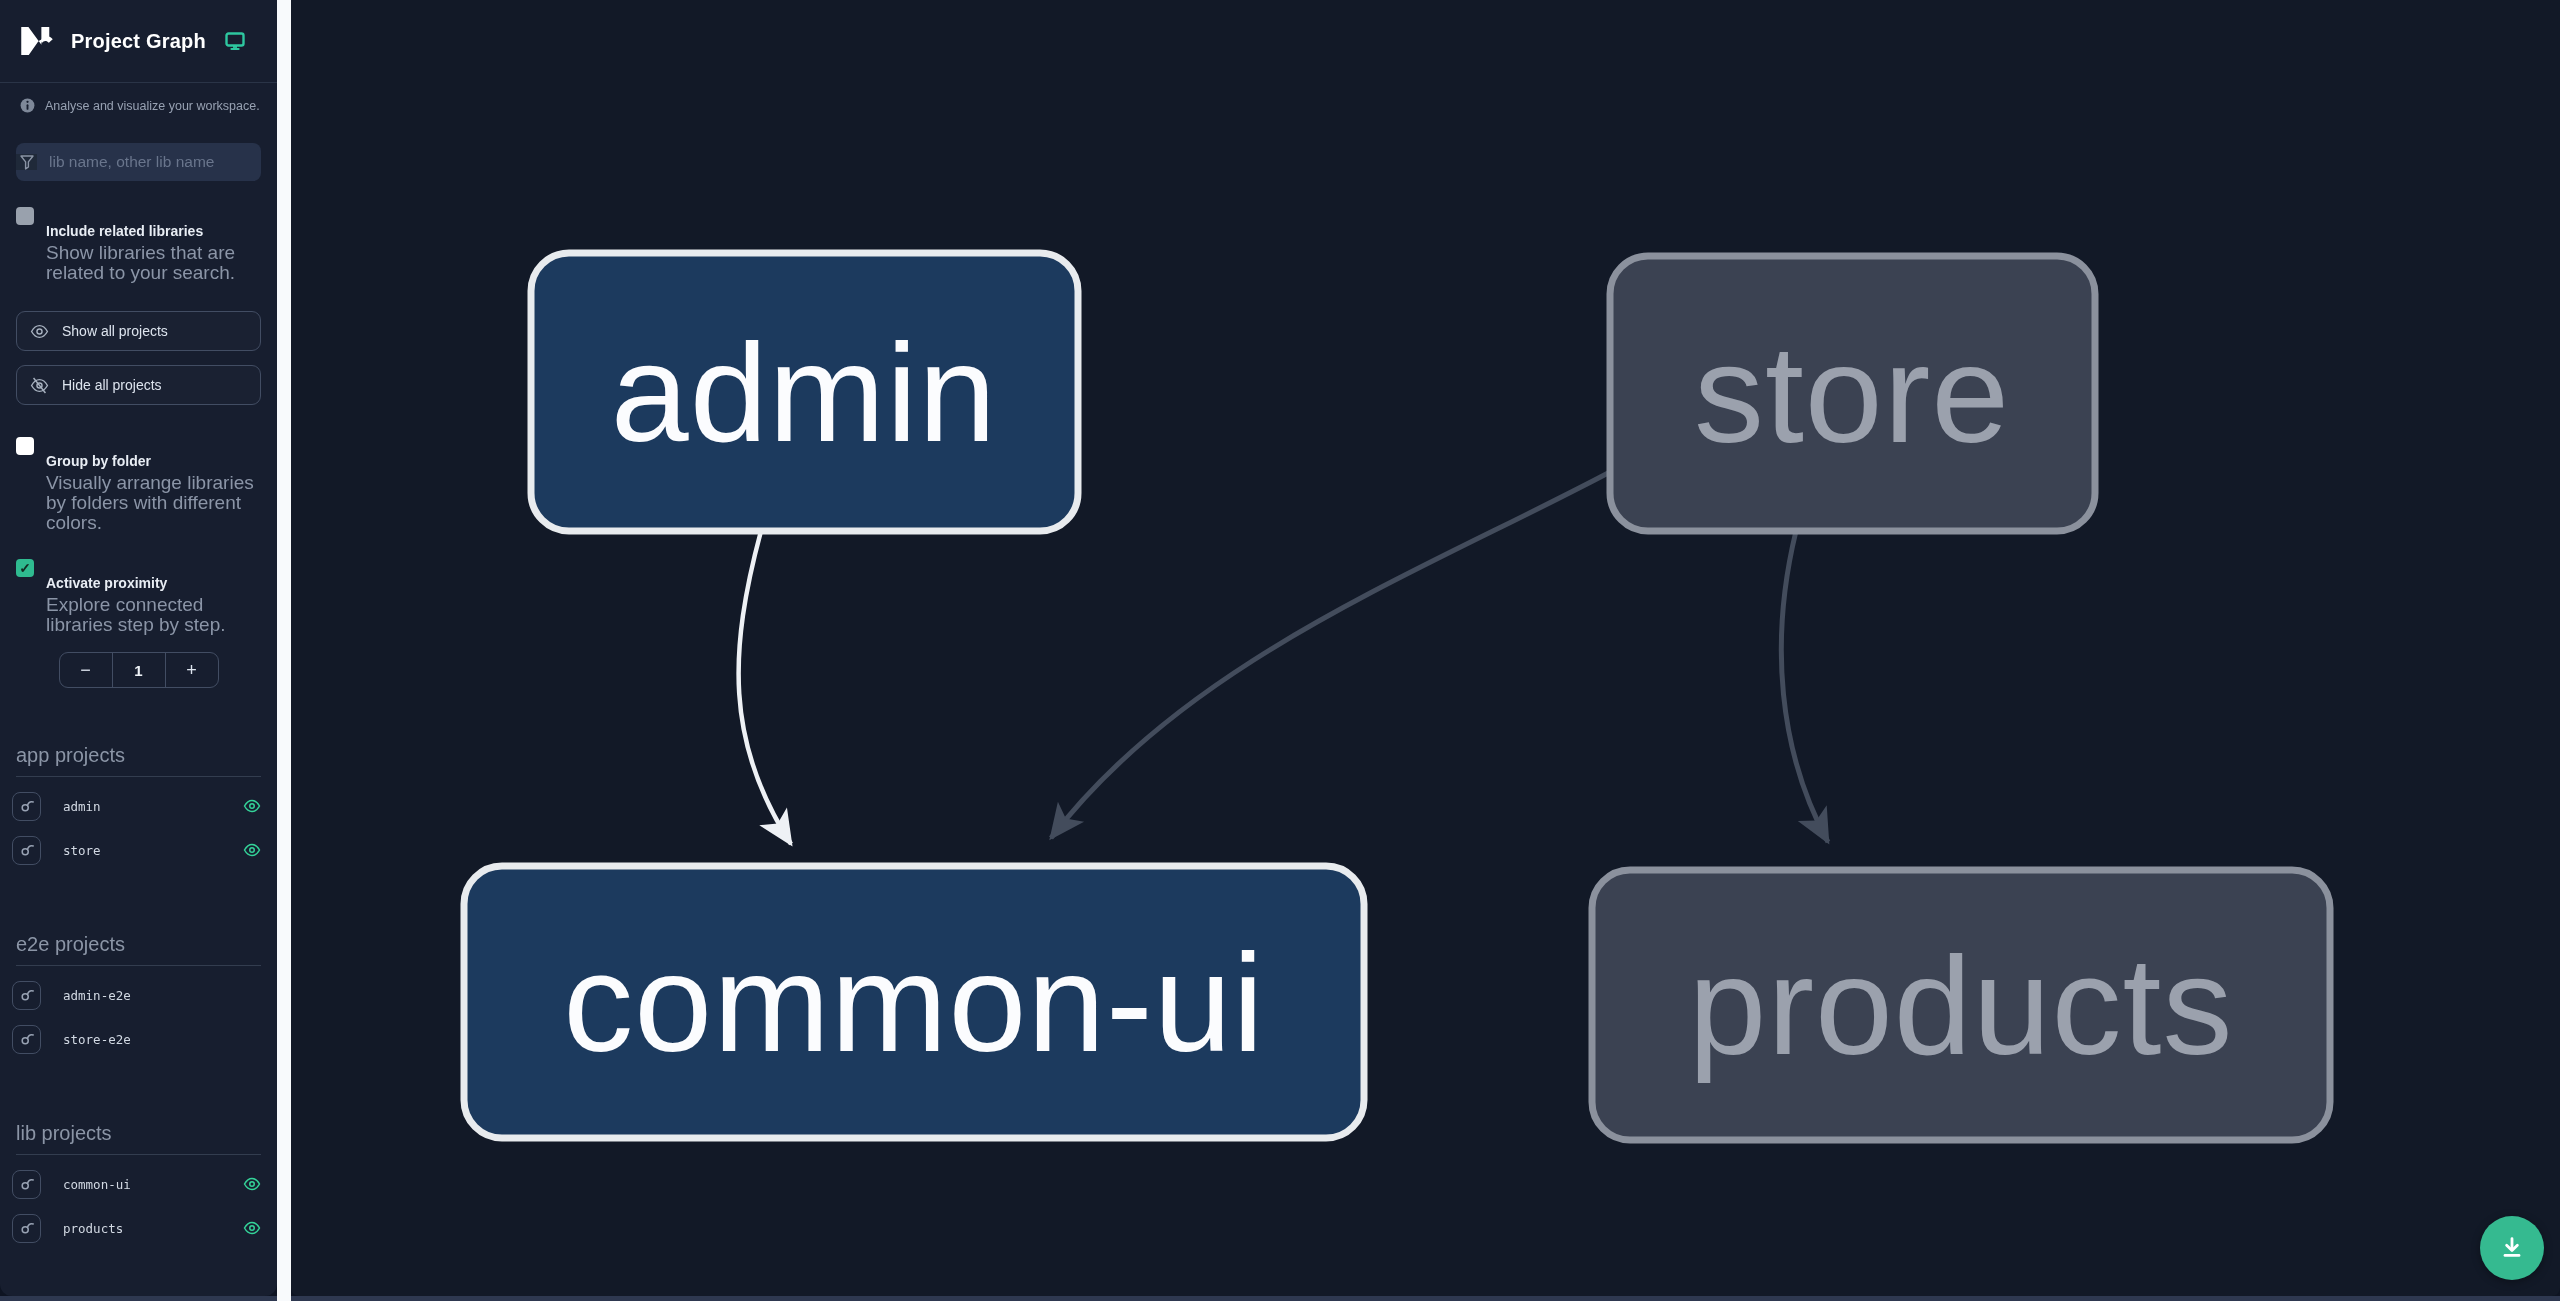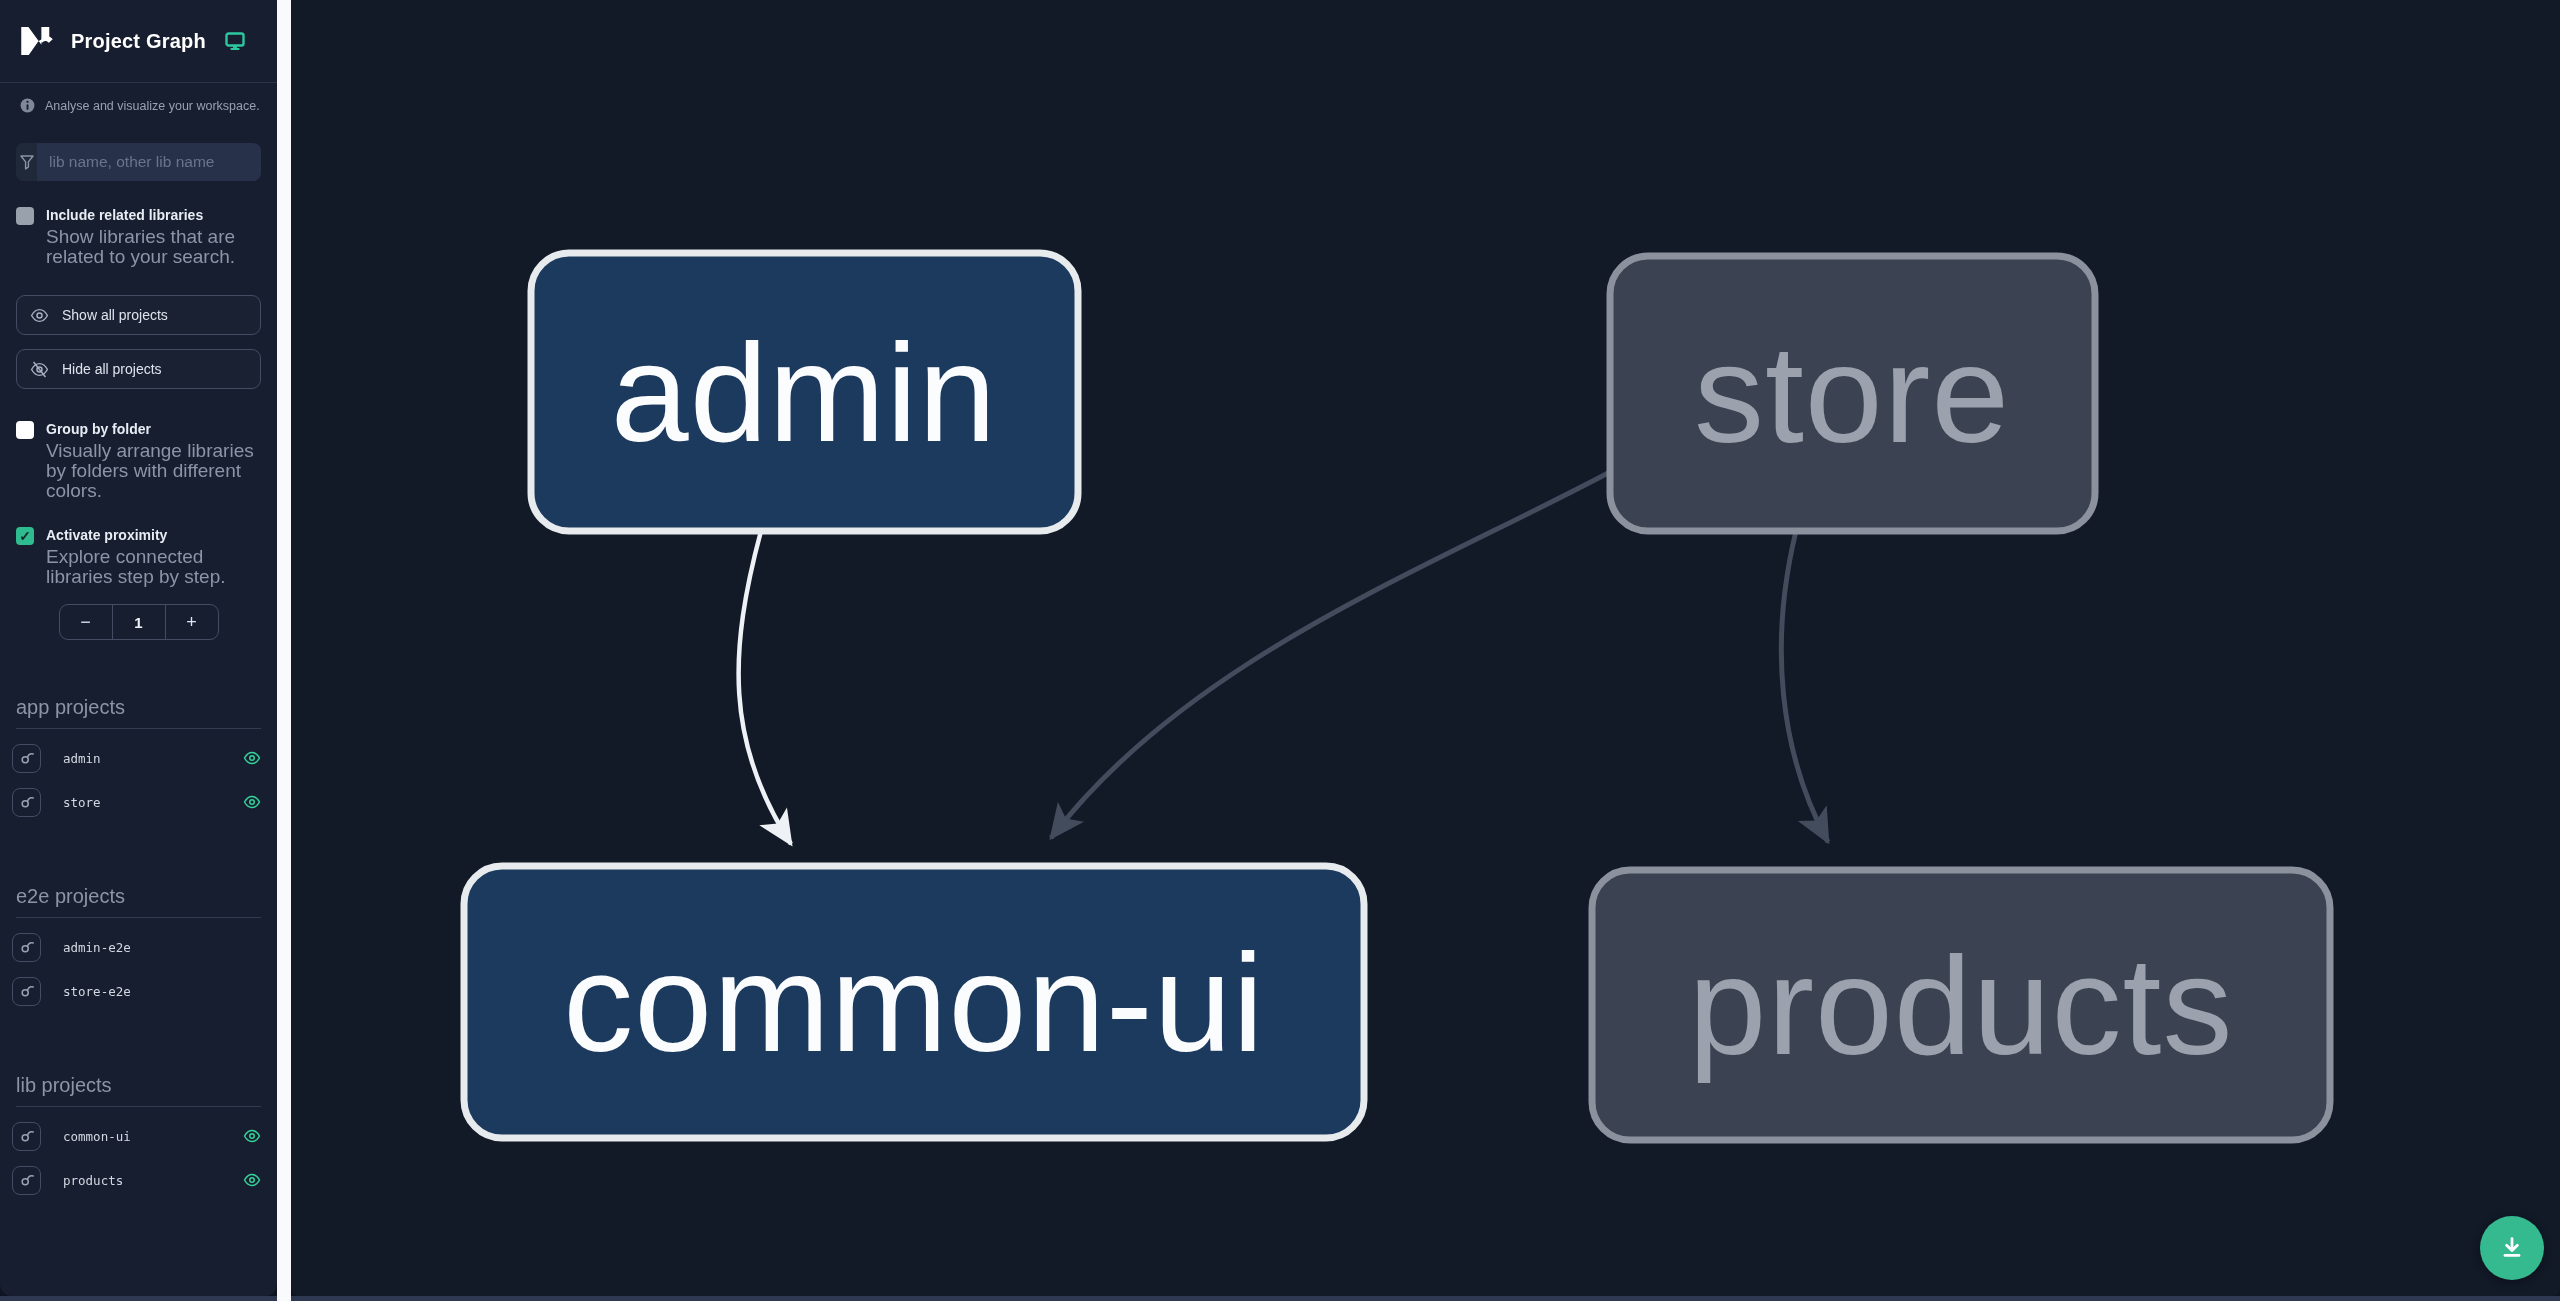--- a/index.html
+++ b/index.html
@@ -7,33 +7,33 @@
   .app{position:relative;width:2560px;height:1301px;}
   .bottom-line{position:absolute;left:0;bottom:0;width:100%;height:5px;background:#2e3850;z-index:0;}
 
   
   .sidebar{position:absolute;left:0;top:0;width:277px;height:1296px;background:#171e2f;
     border-radius:0 0 12px 12px;z-index:2;overflow:hidden;}
   .sb-header{display:flex;align-items:center;gap:13px;height:83px;padding:0 16px;
     border-bottom:1px solid #2a3447;box-sizing:border-box;}
   .sb-title{font-size:20px;font-weight:bold;color:#ffffff;letter-spacing:.2px;}
   .subtitle-row{display:flex;align-items:center;gap:10px;margin:15px 16px 0 20px;color:#97a1b2;font-size:12.5px;text-align:right;}
-  .filter{display:flex;margin:30px 16px 0;height:38px;border-radius:8px;overflow:hidden;background:#27324a;}
+  .filter{display:flex;margin:30px 16px 0;height:38px;border-radius:8px;overflow:hidden;background:#27324a;align-items:center;}
   .filter-icon-box{width:34px;display:flex;align-items:center;justify-content:center;background:#1f2939;}
   .filter input{flex:1;background:transparent;border:none;outline:none;color:#dbe2ee;
     font-size:15.5px;padding:0 12px;font-family:"Liberation Sans",sans-serif;}
   .filter input::placeholder{color:#69758c;}
   .check-row{display:flex;gap:12px;margin:24px 16px 0;align-items:flex-start;cursor:pointer;}
   .cb{width:18px;height:18px;border-radius:4px;flex:none;margin-top:2px;}
   .cb-muted{background:#99a1ad;}
   .cb-white{background:#ffffff;}
   .cb-teal{background:#2fbb90;display:flex;align-items:center;justify-content:center;}
   .cb-teal::after{content:"✓";color:#132a22;font-size:14px;font-weight:bold;line-height:1;}
   .check-text{display:block;max-width:212px;}
-  .check-label{display:block;font-size:14px;font-weight:bold;color:#e8edf4;line-height:20px;}
+  .check-label{display:block;font-size:14px;font-weight:bold;color:#e8edf4;line-height:20px;margin-top:16px;}
   .check-desc{display:block;font-size:19px;color:#8b95a7;line-height:20px;margin-top:2px;}
   .side-btn{display:flex;align-items:center;gap:13px;margin:14px 16px 0;height:40px;
     border:1.5px solid #424d63;border-radius:9px;background:rgba(255,255,255,.015);
     padding:0 13px;color:#dde4ee;font-weight:normal;font-size:14px;cursor:pointer;width:245px;
     box-sizing:border-box;font-family:"Liberation Sans",sans-serif;}
   .side-btn:first-of-type{margin-top:28px;}
   .mt-lg{margin-top:30px;}
   .stepper{display:flex;width:160px;height:36px;margin:17px auto 0;border:1.5px solid #424d63;
     border-radius:9px;overflow:hidden;box-sizing:border-box;}
   .stepper button{flex:1;background:transparent;border:none;color:#dde4ee;font-size:18px;cursor:pointer;

